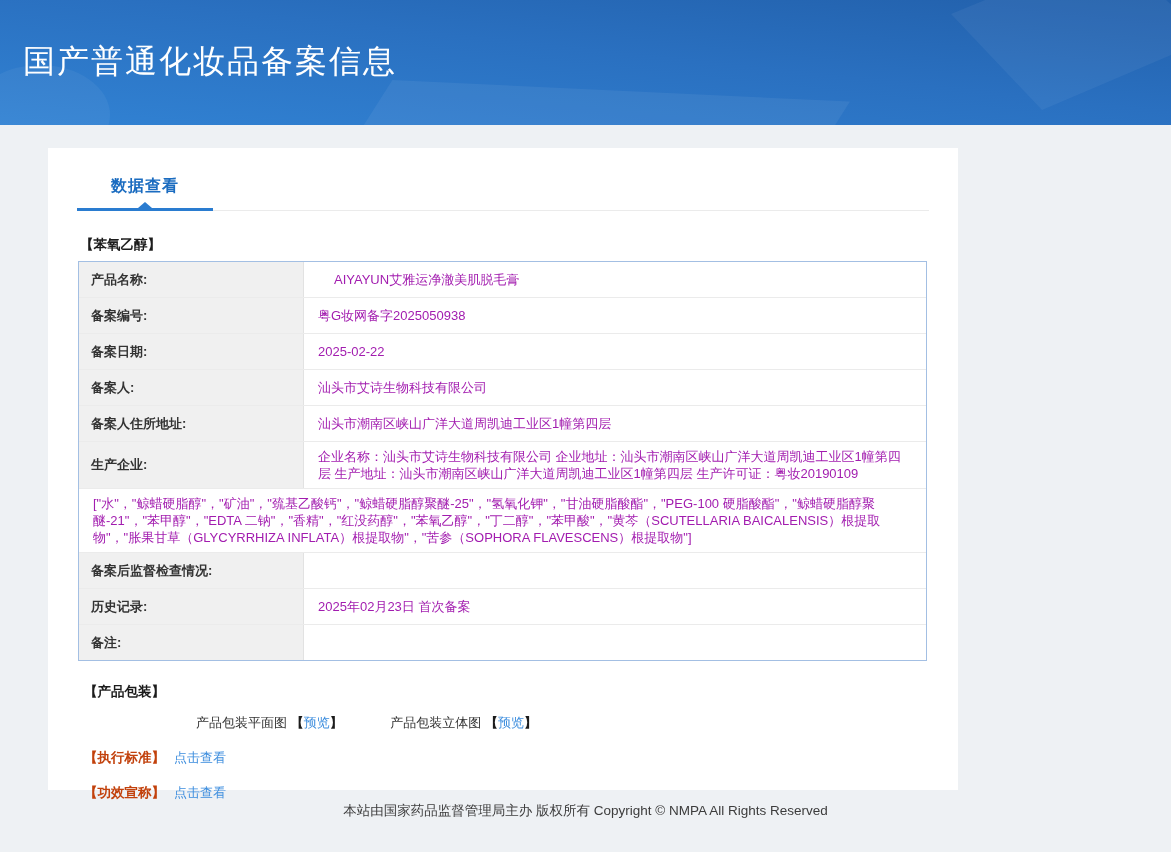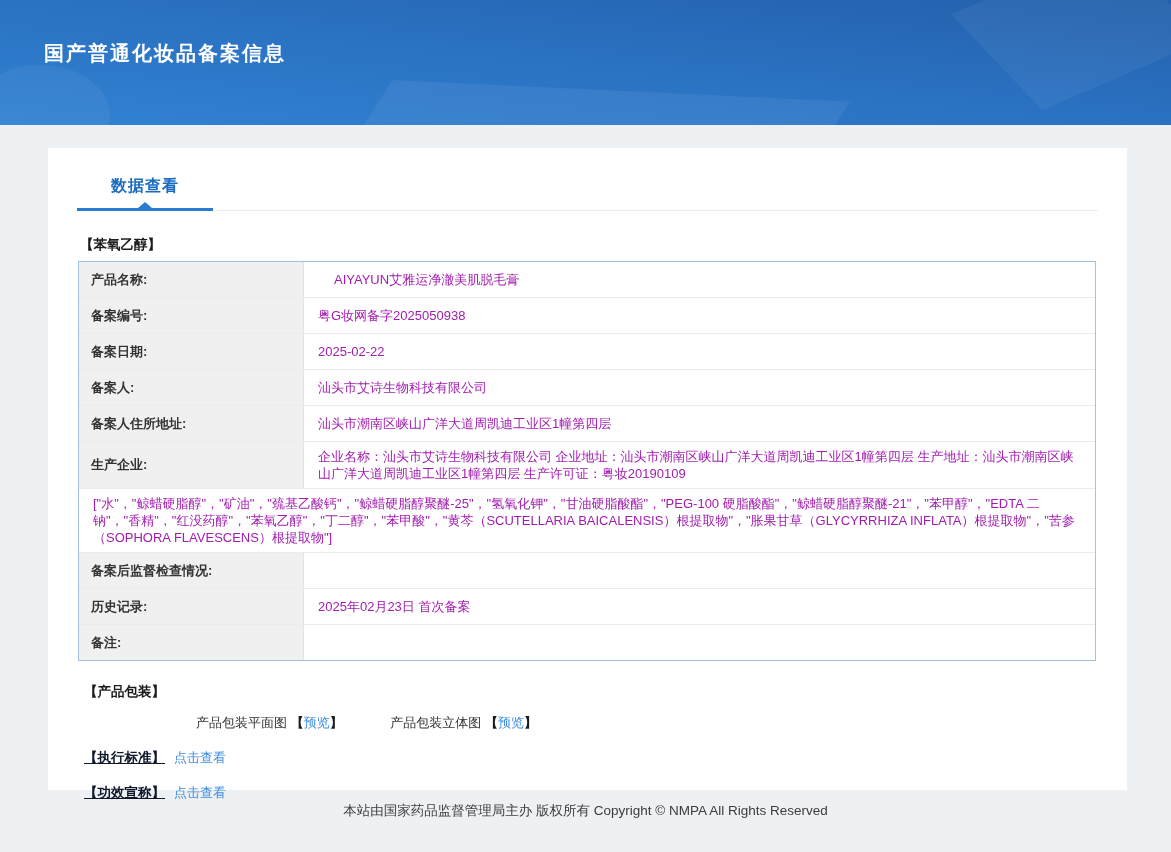--- a/index.html
+++ b/index.html
@@ -27,30 +27,30 @@
     background: rgba(255,255,255,0.05);
     clip-path: polygon(0 40%, 60% 0, 100% 55%, 35% 100%);
   }
   .header .deco3 {
     position: absolute; left: -30px; bottom: -40px; width: 140px; height: 100px;
     background: rgba(255,255,255,0.05);
     border-radius: 50%;
   }
   .page-title {
     position: relative;
-    padding: 40px 0 0 44px;
-    font-size: 20px;
-    font-weight: 700;
+    padding: 40px 0 0 23px;
+    font-size: 32px;
+    font-weight: 400;
     letter-spacing: 2px;
     color: #ffffff;
   }
 
   
   .card {
-    width: 1079px;
+    width: 910px;
     height: 642px;
     margin: 23px 0 12px 48px;
     background: #ffffff;
   }
 
   
   .tabbar {
     margin: 0 29px;
     padding-top: 29px;
     border-bottom: 1px solid #ebebeb;
@@ -142,22 +142,21 @@
     font-size: 13px;
   }
   .inline-section {
     display: flex;
     align-items: center;
     margin: 17px 30px 0 36px;
   }
   .inline-section .section-heading-inline {
     font-size: 13.5px;
     font-weight: 700;
-    color: #0f172a;
-    text-decoration: underline;
+    color: #c2410c;
   }
   .inline-section a.link { margin-left: 9px; }
 
   
   .footer {
     margin-top: 9px;
     text-align: center;
     font-size: 13.5px;
     color: #3c3c3c;
   }

